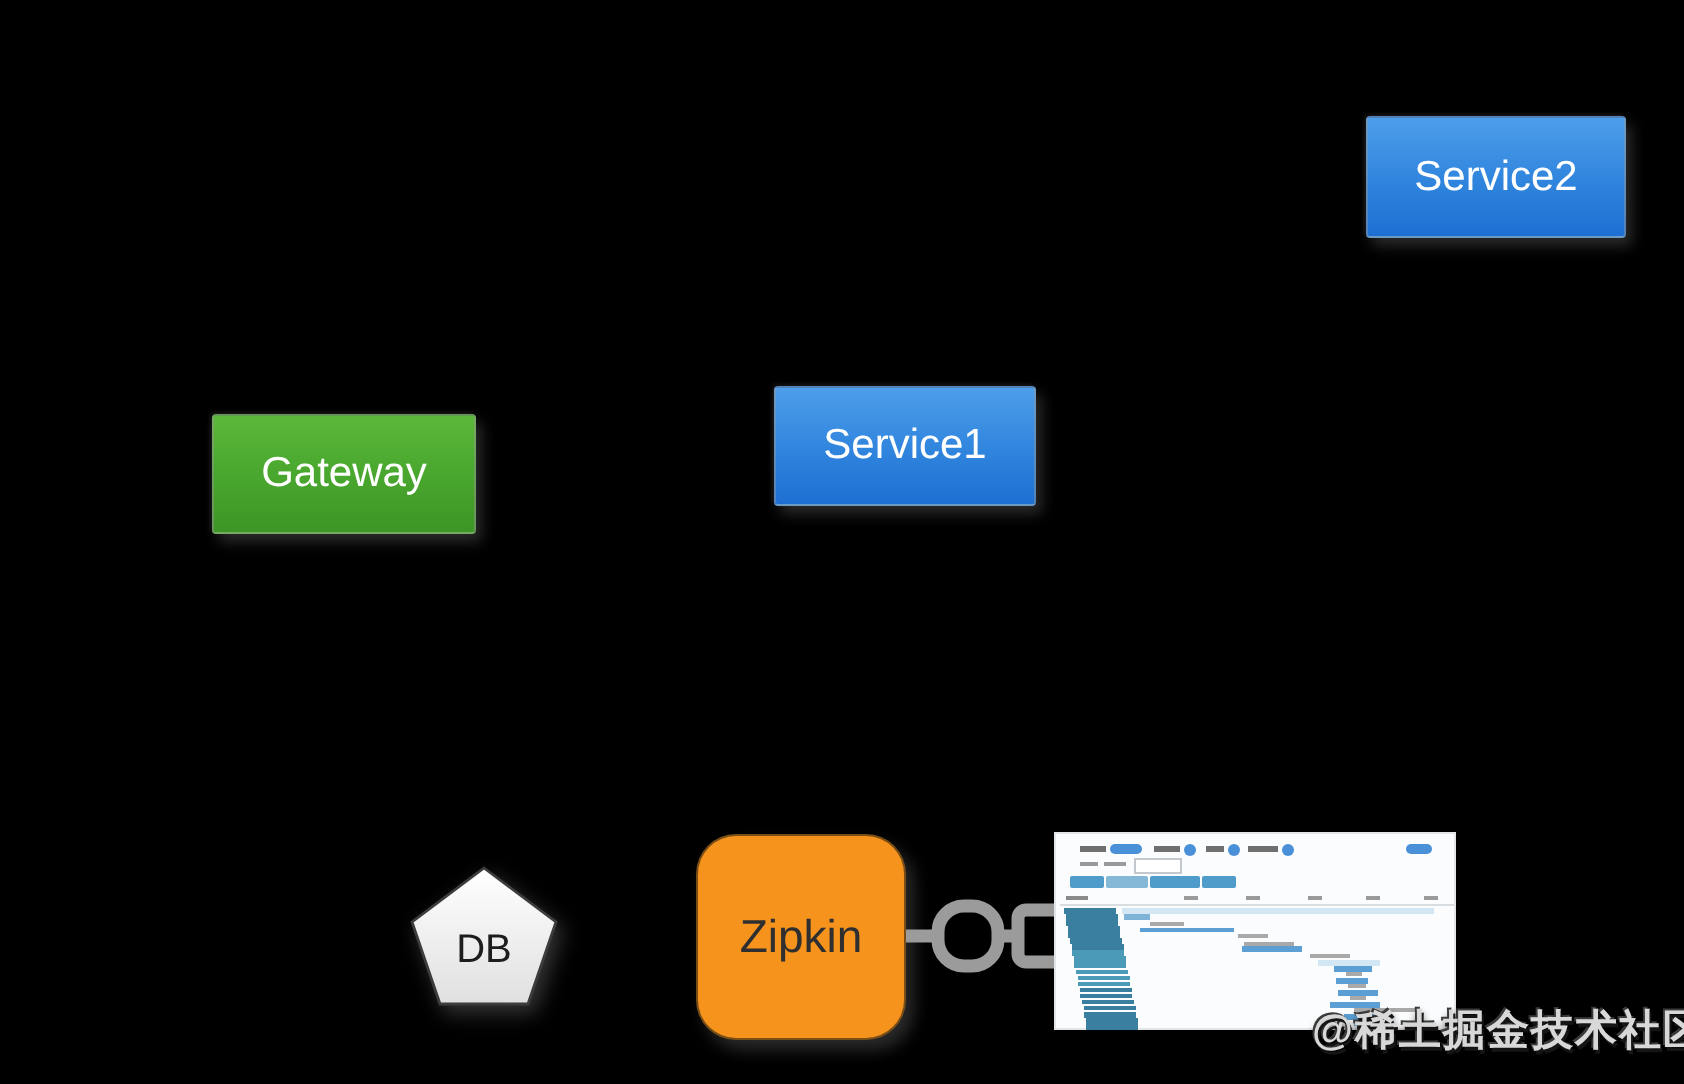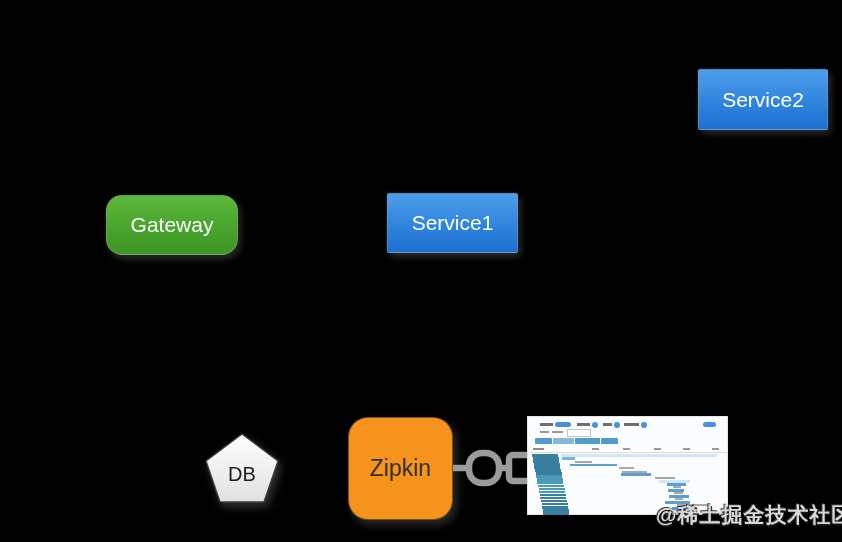--- a/index.html
+++ b/index.html
@@ -8,22 +8,22 @@
     font-family:"Liberation Sans", sans-serif;
   }
   .box{
     position:absolute;display:flex;align-items:center;justify-content:center;
     color:#fff;font-size:21px;border-radius:2px;
     border:1px solid rgba(150,150,150,.45);
     box-shadow:3px 4px 7px rgba(140,140,140,.30), -1px -1px 2px rgba(120,120,120,.18);
   }
   .green{background:linear-gradient(180deg,#5bb83b 0%,#48a52d 55%,#3c9525 100%);}
   .blue{background:linear-gradient(180deg,#4d9eea 0%,#2f84dd 55%,#1d70d2 100%);}
-  #n-service2{left:683px;top:69px;width:128px;height:59px;margin-left:15px;}
-  #n-gateway{left:106px;top:195px;width:130px;height:58px;border-radius:16px;}
+  #n-service2{left:683px;top:58px;width:128px;height:59px;}
+  #n-gateway{left:106px;top:207px;width:130px;height:58px;}
   #n-service1{left:387px;top:193px;width:129px;height:58px;}
   #n-service3{left:682px;top:278px;width:129px;height:56px;}
   #n-zipkin{
     left:348px;top:417px;width:103px;height:101px;background:#f6931d;
     border-radius:20px;color:#2f2f2f;font-size:23px;
     border:1px solid rgba(70,50,20,.7);
     box-shadow:4px 5px 8px rgba(130,130,130,.32);
   }
   .pentagon{
     position:absolute;left:204px;top:432px;width:76px;height:72px;

